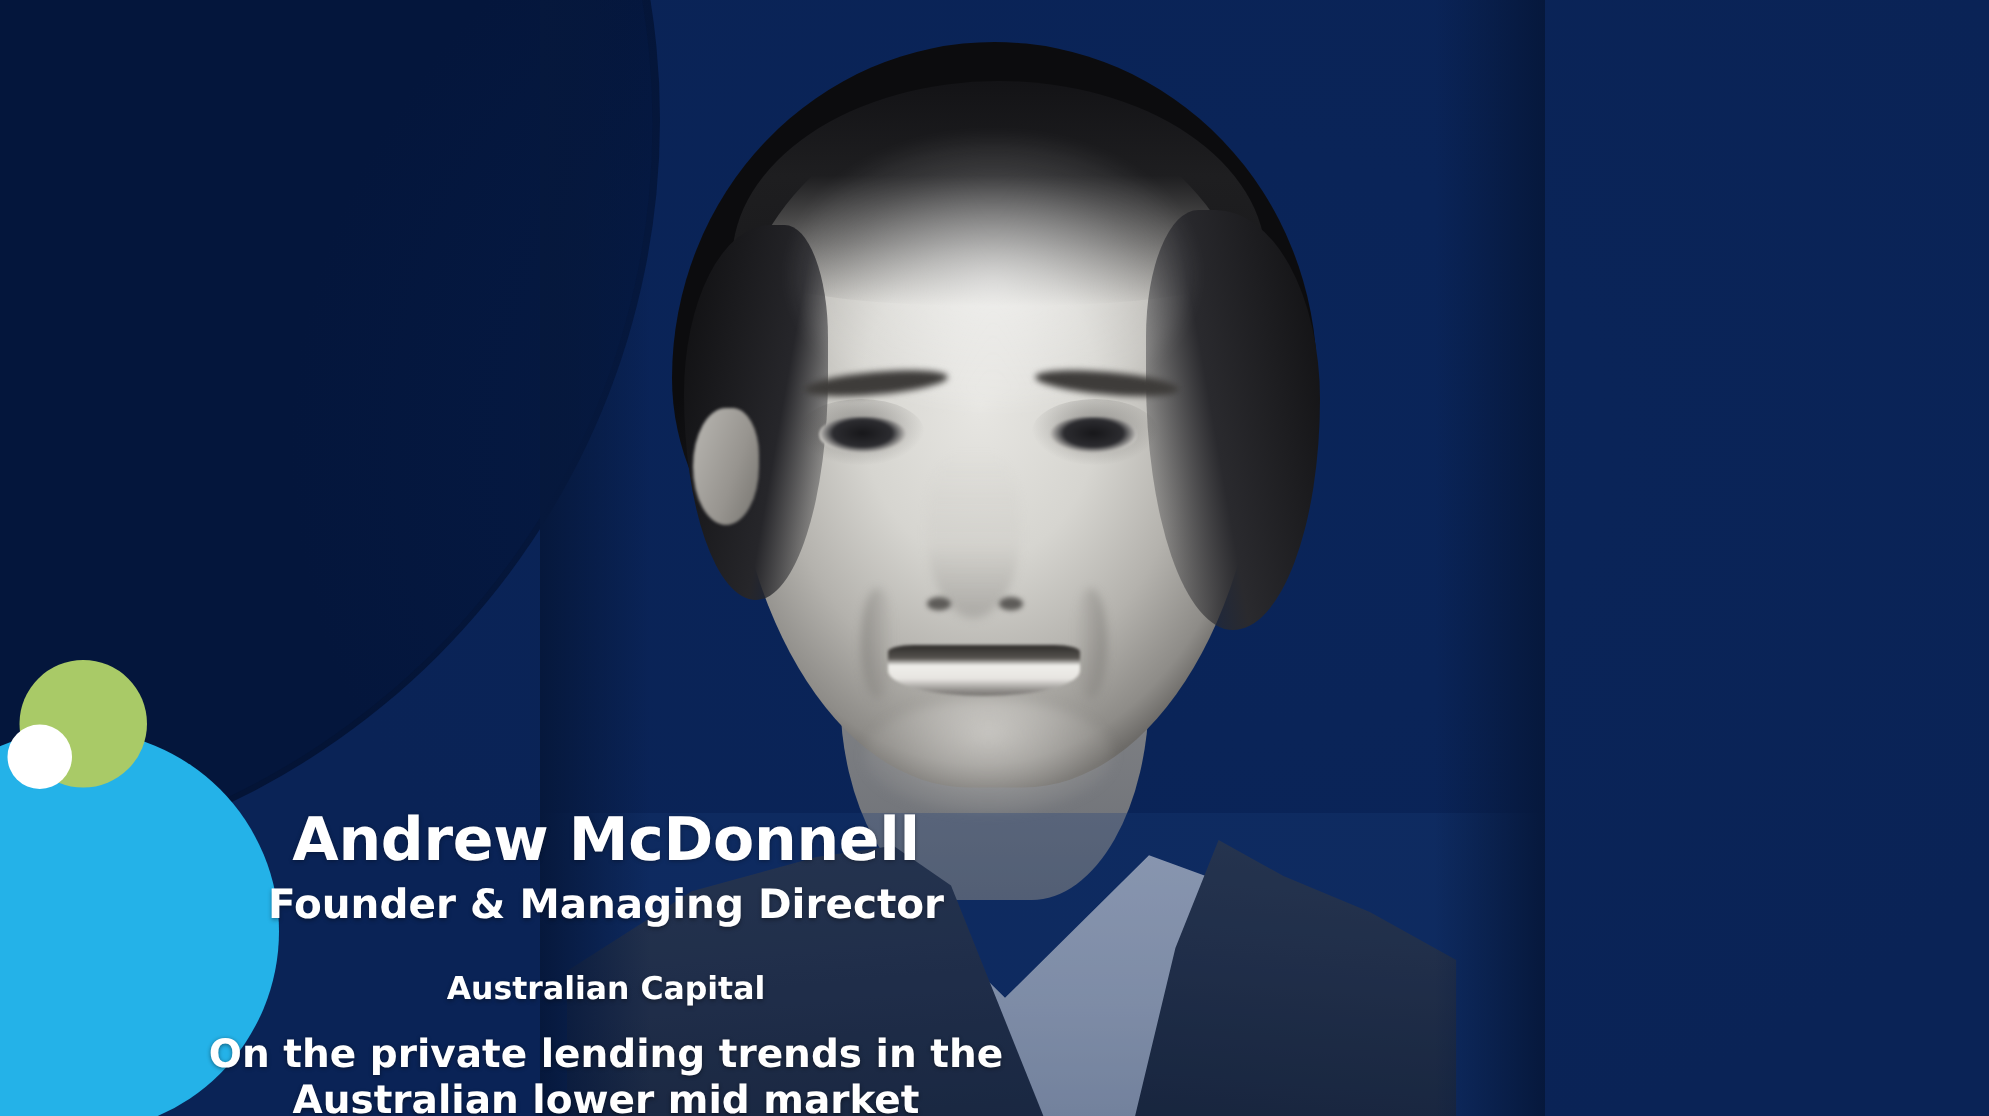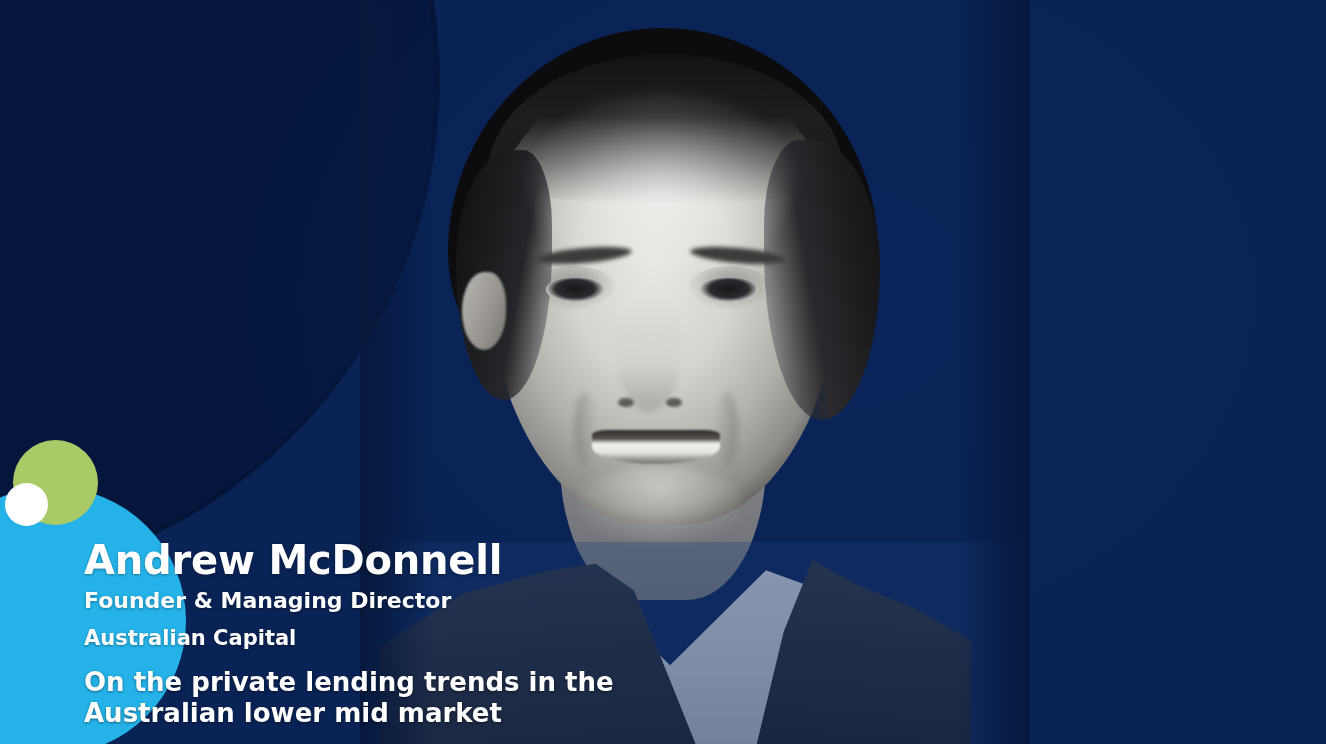--- a/index.html
+++ b/index.html
@@ -7,20 +7,21 @@
     padding: 0;
     background: #000;
   }
   #stage {
     position: relative;
     width: 1326px;
     height: 744px;
     overflow: hidden;
     font-family: "DejaVu Sans", "Liberation Sans", sans-serif;
     background: #07204f;
+    text-align: center;
   }
 
   
   .bg-base {
     position: absolute;
     inset: 0;
     background: #0a2356;
   }
   .bg-vignette {
     position: absolute;
@@ -326,24 +327,24 @@
     font-size: 40px;
     font-weight: 700;
     line-height: 1.0;
     letter-spacing: -0.2px;
     margin: 0 0 10px 0;
     text-shadow: 0 1px 3px rgba(0,0,0,0.35);
     white-space: nowrap;
   }
   .cap-role {
     color: #ffffff;
-    font-size: 22px;
+    font-size: 27px;
     font-weight: 700;
     line-height: 1.0;
-    margin: 0 0 16px 0;
+    margin: 0 0 32px 0;
     text-shadow: 0 1px 3px rgba(0,0,0,0.35);
     white-space: nowrap;
   }
   .cap-company {
     color: #ffffff;
     font-size: 21px;
     font-weight: 700;
     line-height: 1.0;
     margin: 0 0 18px 0;
     text-shadow: 0 1px 3px rgba(0,0,0,0.35);

